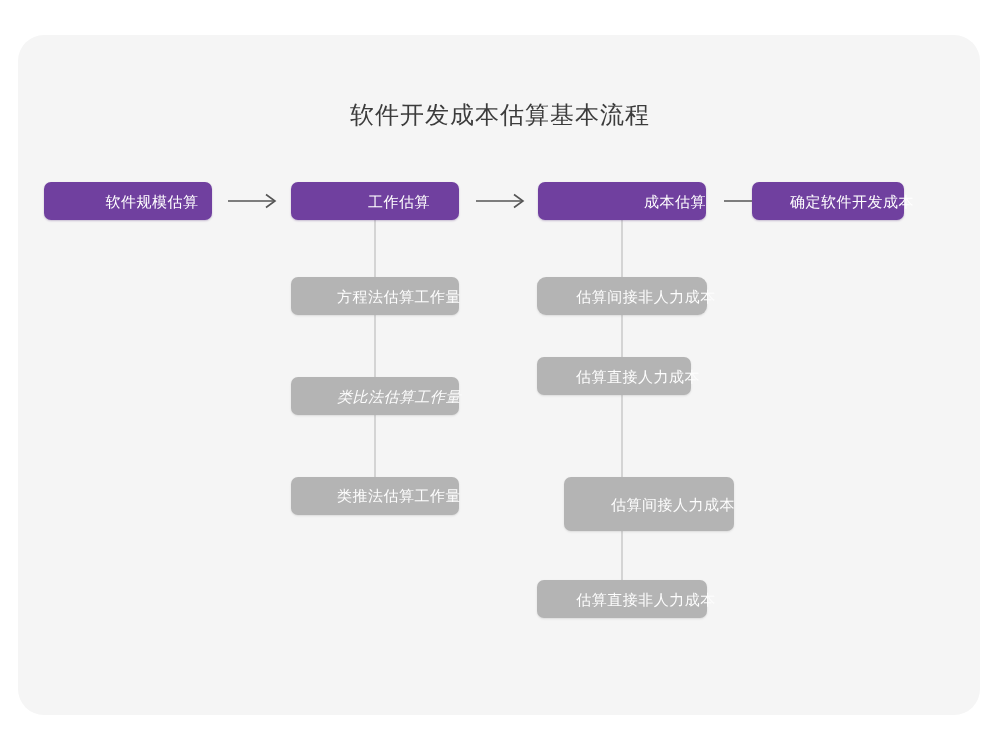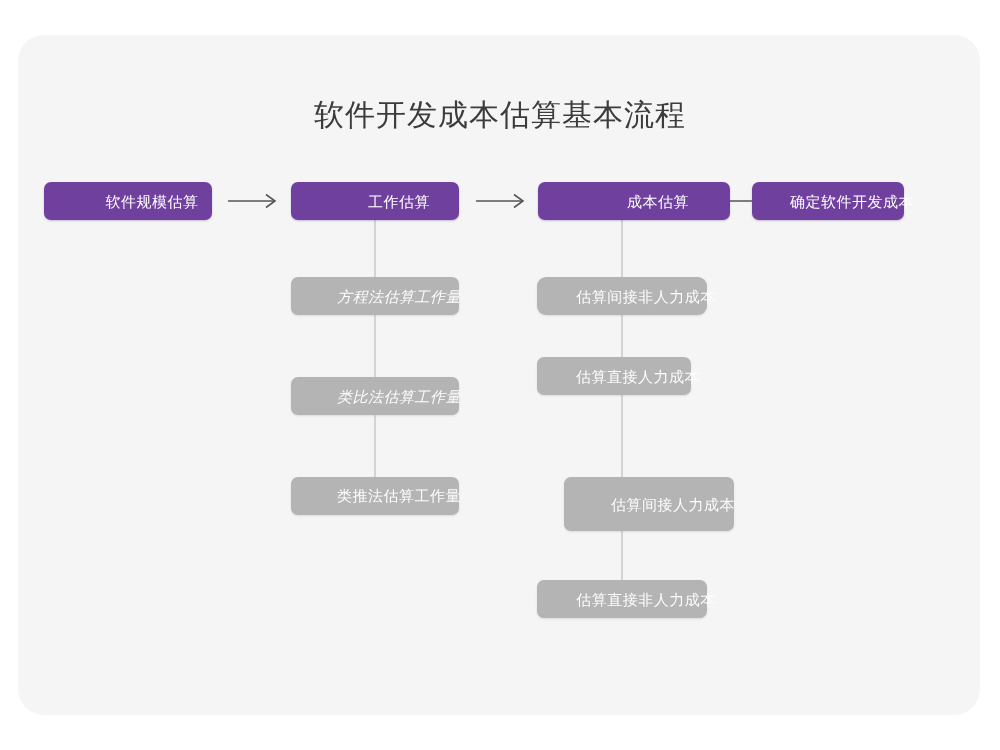--- a/index.html
+++ b/index.html
@@ -30,21 +30,21 @@
     background: #f5f5f5;
     border-radius: 26px;
   }
 
   .chart-title {
     position: absolute;
     left: 0;
     top: 94px;
     width: 1000px;
     text-align: center;
-    font-size: 30px;
+    font-size: 24px;
     line-height: 42px;
     color: #3c3c3c;
     letter-spacing: 1px;
     font-weight: 400;
     white-space: nowrap;
   }
 
   
   .vline {
     position: absolute;
@@ -120,29 +120,29 @@
   </div>
 
   <div class="node primary" style="left:44px; top:182px; width:168px; height:38px;">
     <span>软件规模估算</span>
   </div>
 
   <div class="node primary" style="left:291px; top:182px; width:168px; height:38px;">
     <span>工作估算</span>
   </div>
 
-  <div class="node primary" style="left:538px; top:182px; width:192px; height:38px;">
+  <div class="node primary" style="left:538px; top:182px; width:168px; height:38px;justify-content:flex-end;">
     <span>成本估算</span>
   </div>
 
   <div class="node primary" style="left:752px; top:182px; width:152px; height:38px;">
     <span>确定软件开发成本</span>
   </div>
 
-  <div class="node secondary" style="left:291px; top:277px; width:168px; height:38px;font-style:italic;">
+  <div class="node secondary" style="left:291px; top:277px; width:168px; height:38px;">
     <span>方程法估算工作量</span>
   </div>
 
   <div class="node secondary" style="left:291px; top:377px; width:168px; height:38px;font-style:italic;">
     <span>类比法估算工作量</span>
   </div>
 
   <div class="node secondary" style="left:291px; top:477px; width:168px; height:38px;font-family:Liberation Serif, serif;">
     <span>类推法估算工作量</span>
   </div>

